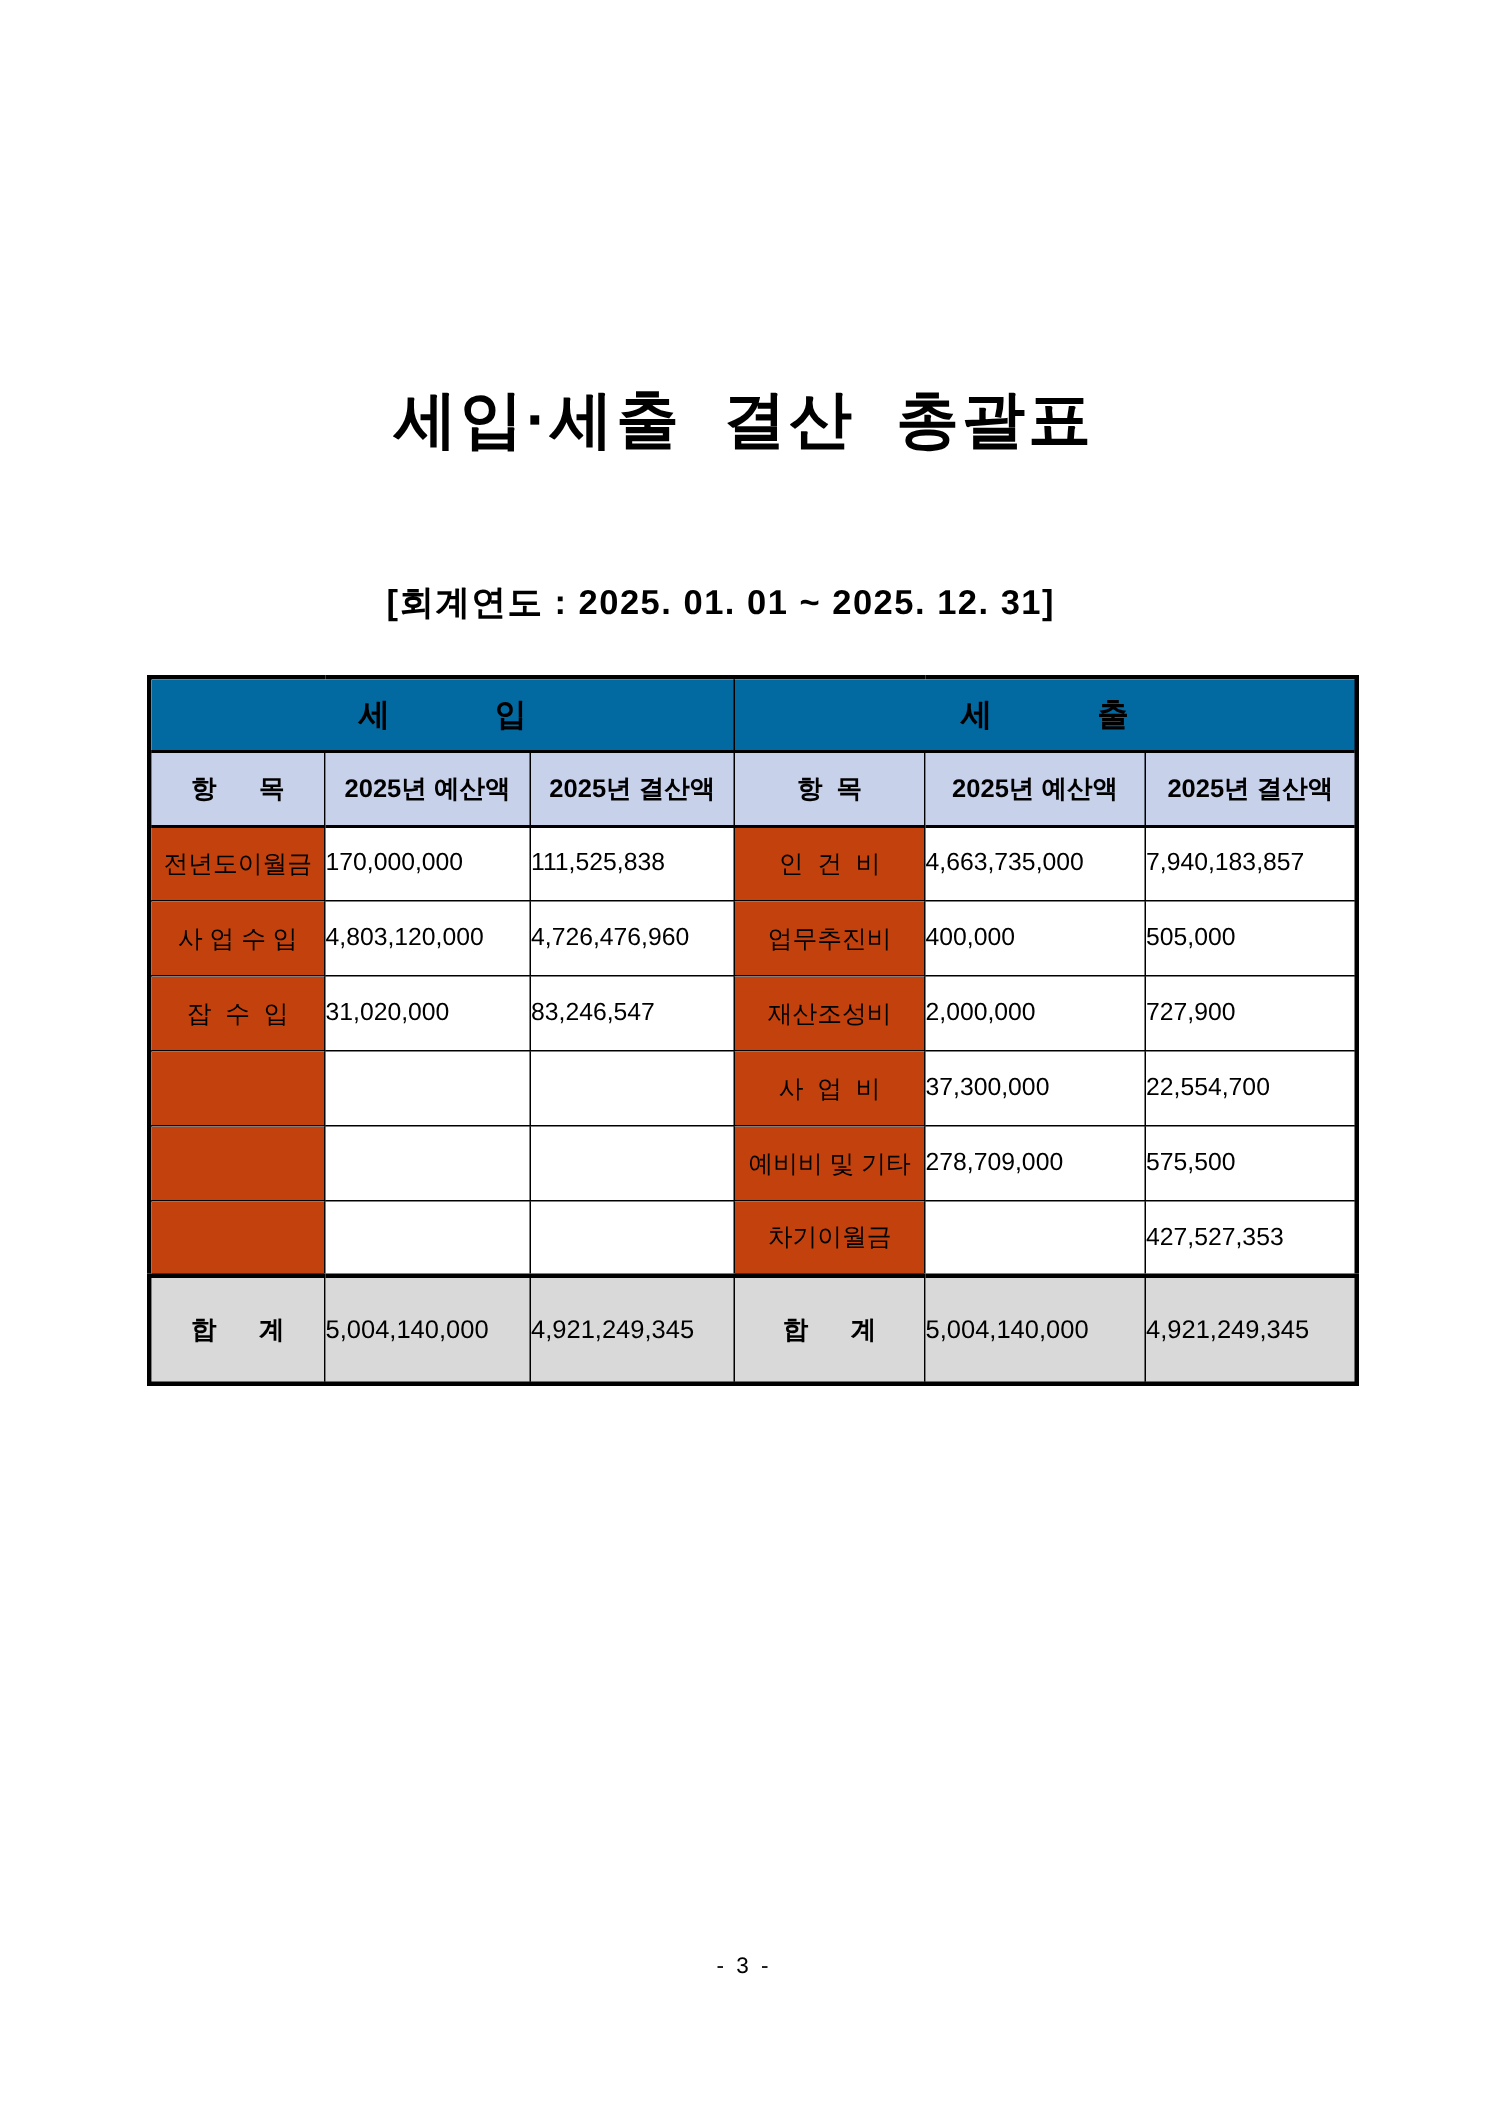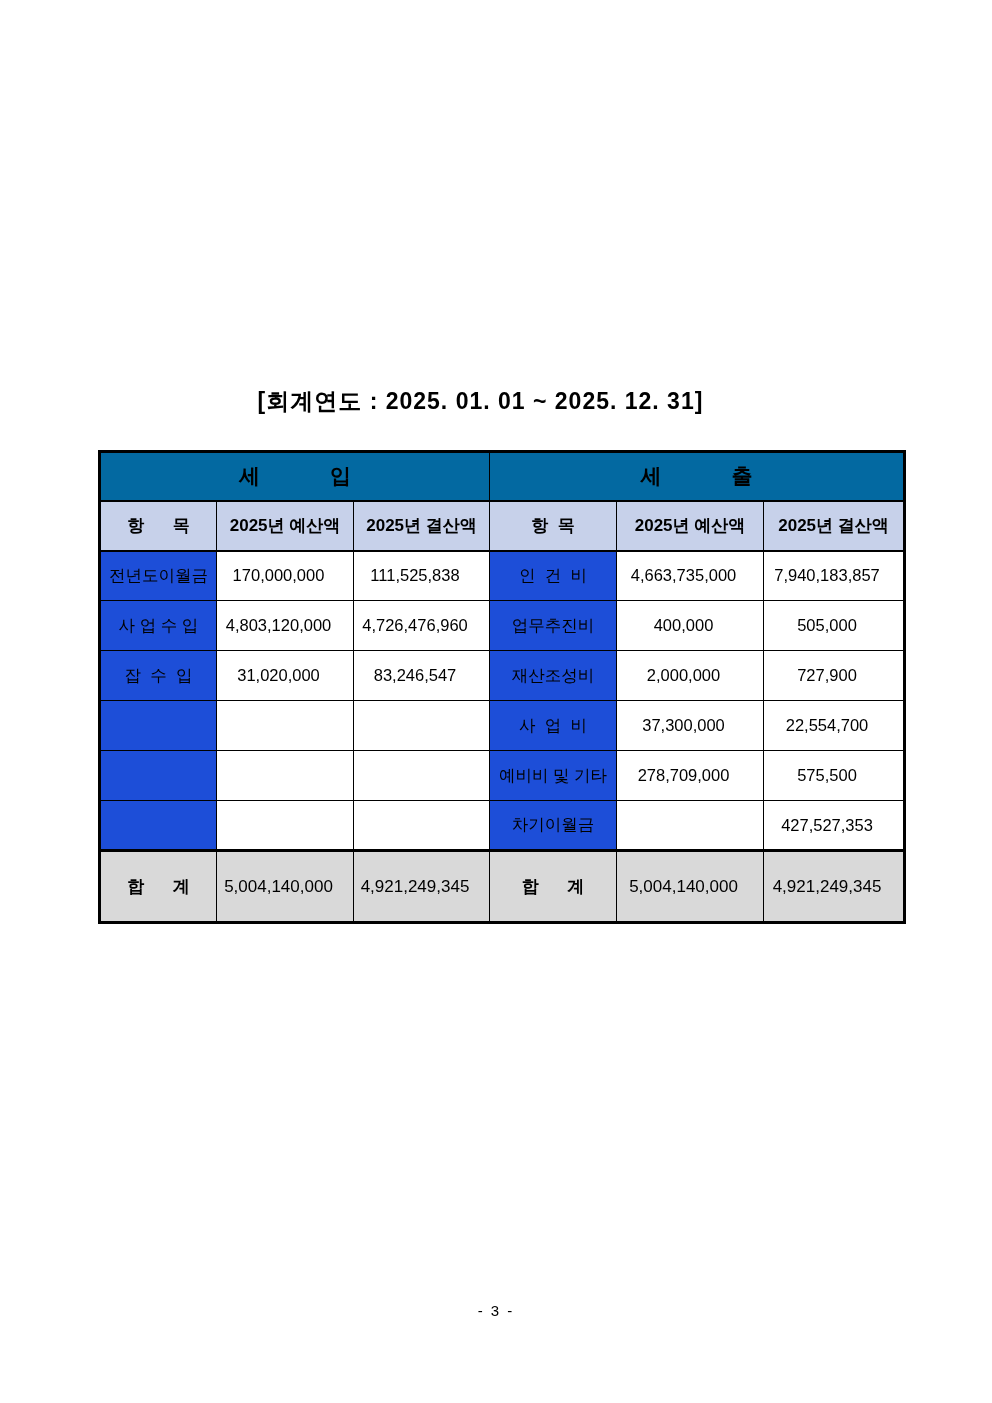--- a/index.html
+++ b/index.html
@@ -49,23 +49,23 @@
   tr.col-header td {
     height: 50px;
     font-size: 17px; font-weight: bold;
     text-align: center; white-space: pre;
     border-bottom: 2px solid #000;
   }
   tr.data-row td { height: 50px; background: #ffffff; }
   td.item {
     text-align: center; white-space: pre;
   }
-  tr.data-row td.item { background: #1d4ed8; text-align: center; }
+  tr.data-row td.item { background: #c2410c; text-align: center; }
   td.num {
-    text-align: center; padding-right: 13px;
+    text-align: left; padding-right: 13px;
     font-size: 16px;
   }
   td.divider { border-left: 3px solid #000; }
   tr.total-row td {
     height: 72px;
     border-top: 3px solid #000000;
     font-size: 17px;
   }
   tr.total-row td.item { font-weight: bold; }
 
@@ -73,20 +73,21 @@
     position: absolute; top: 1302px; left: 0; width: 992px;
     text-align: center; font-size: 15px; letter-spacing: 2px;
     white-space: pre;
   }
 </style>
 </head>
 <body>
 
 <div class="page">
 
+  <div class="doc-title line2">세입·세출  결산  총괄표</div>
 
   <div class="fiscal-year">[회계연도 : 2025. 01. 01 ~ 2025. 12. 31]</div>
 
   <table class="summary">
     <colgroup>
       <col style="width:117px">
         <col style="width:137px">
         <col style="width:136px">
       <col style="width:127px">
         <col style="width:147px">

